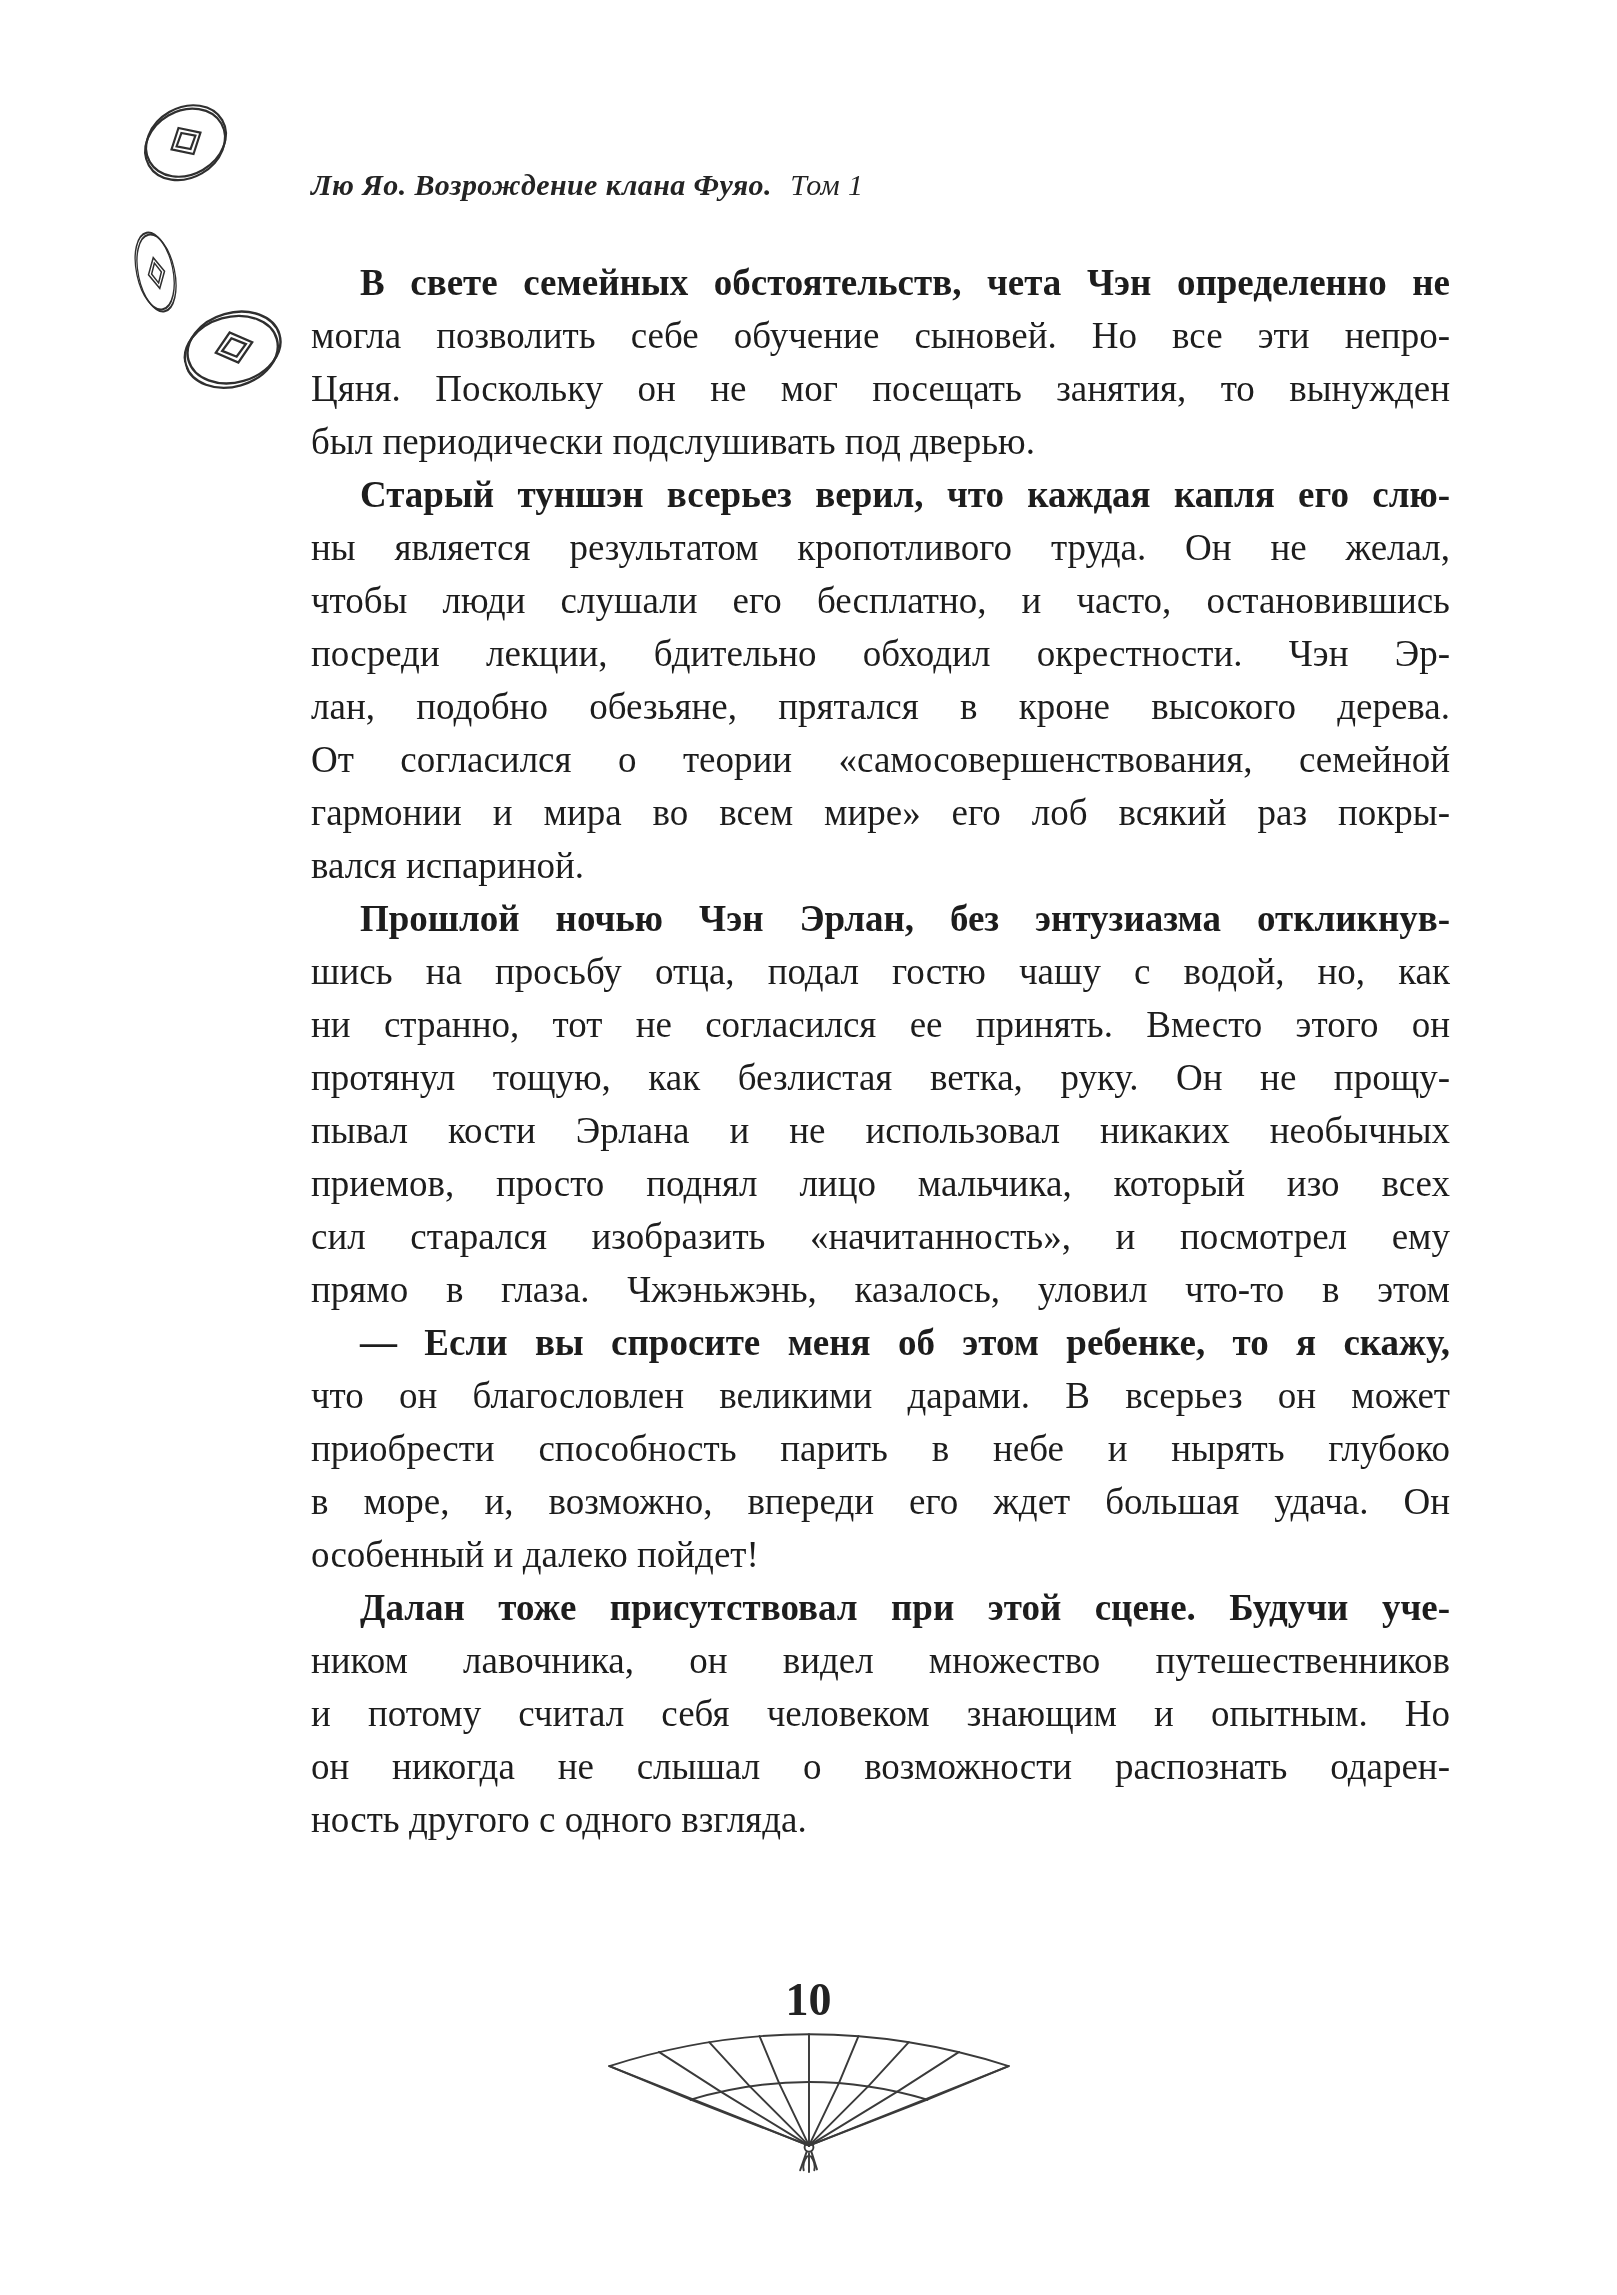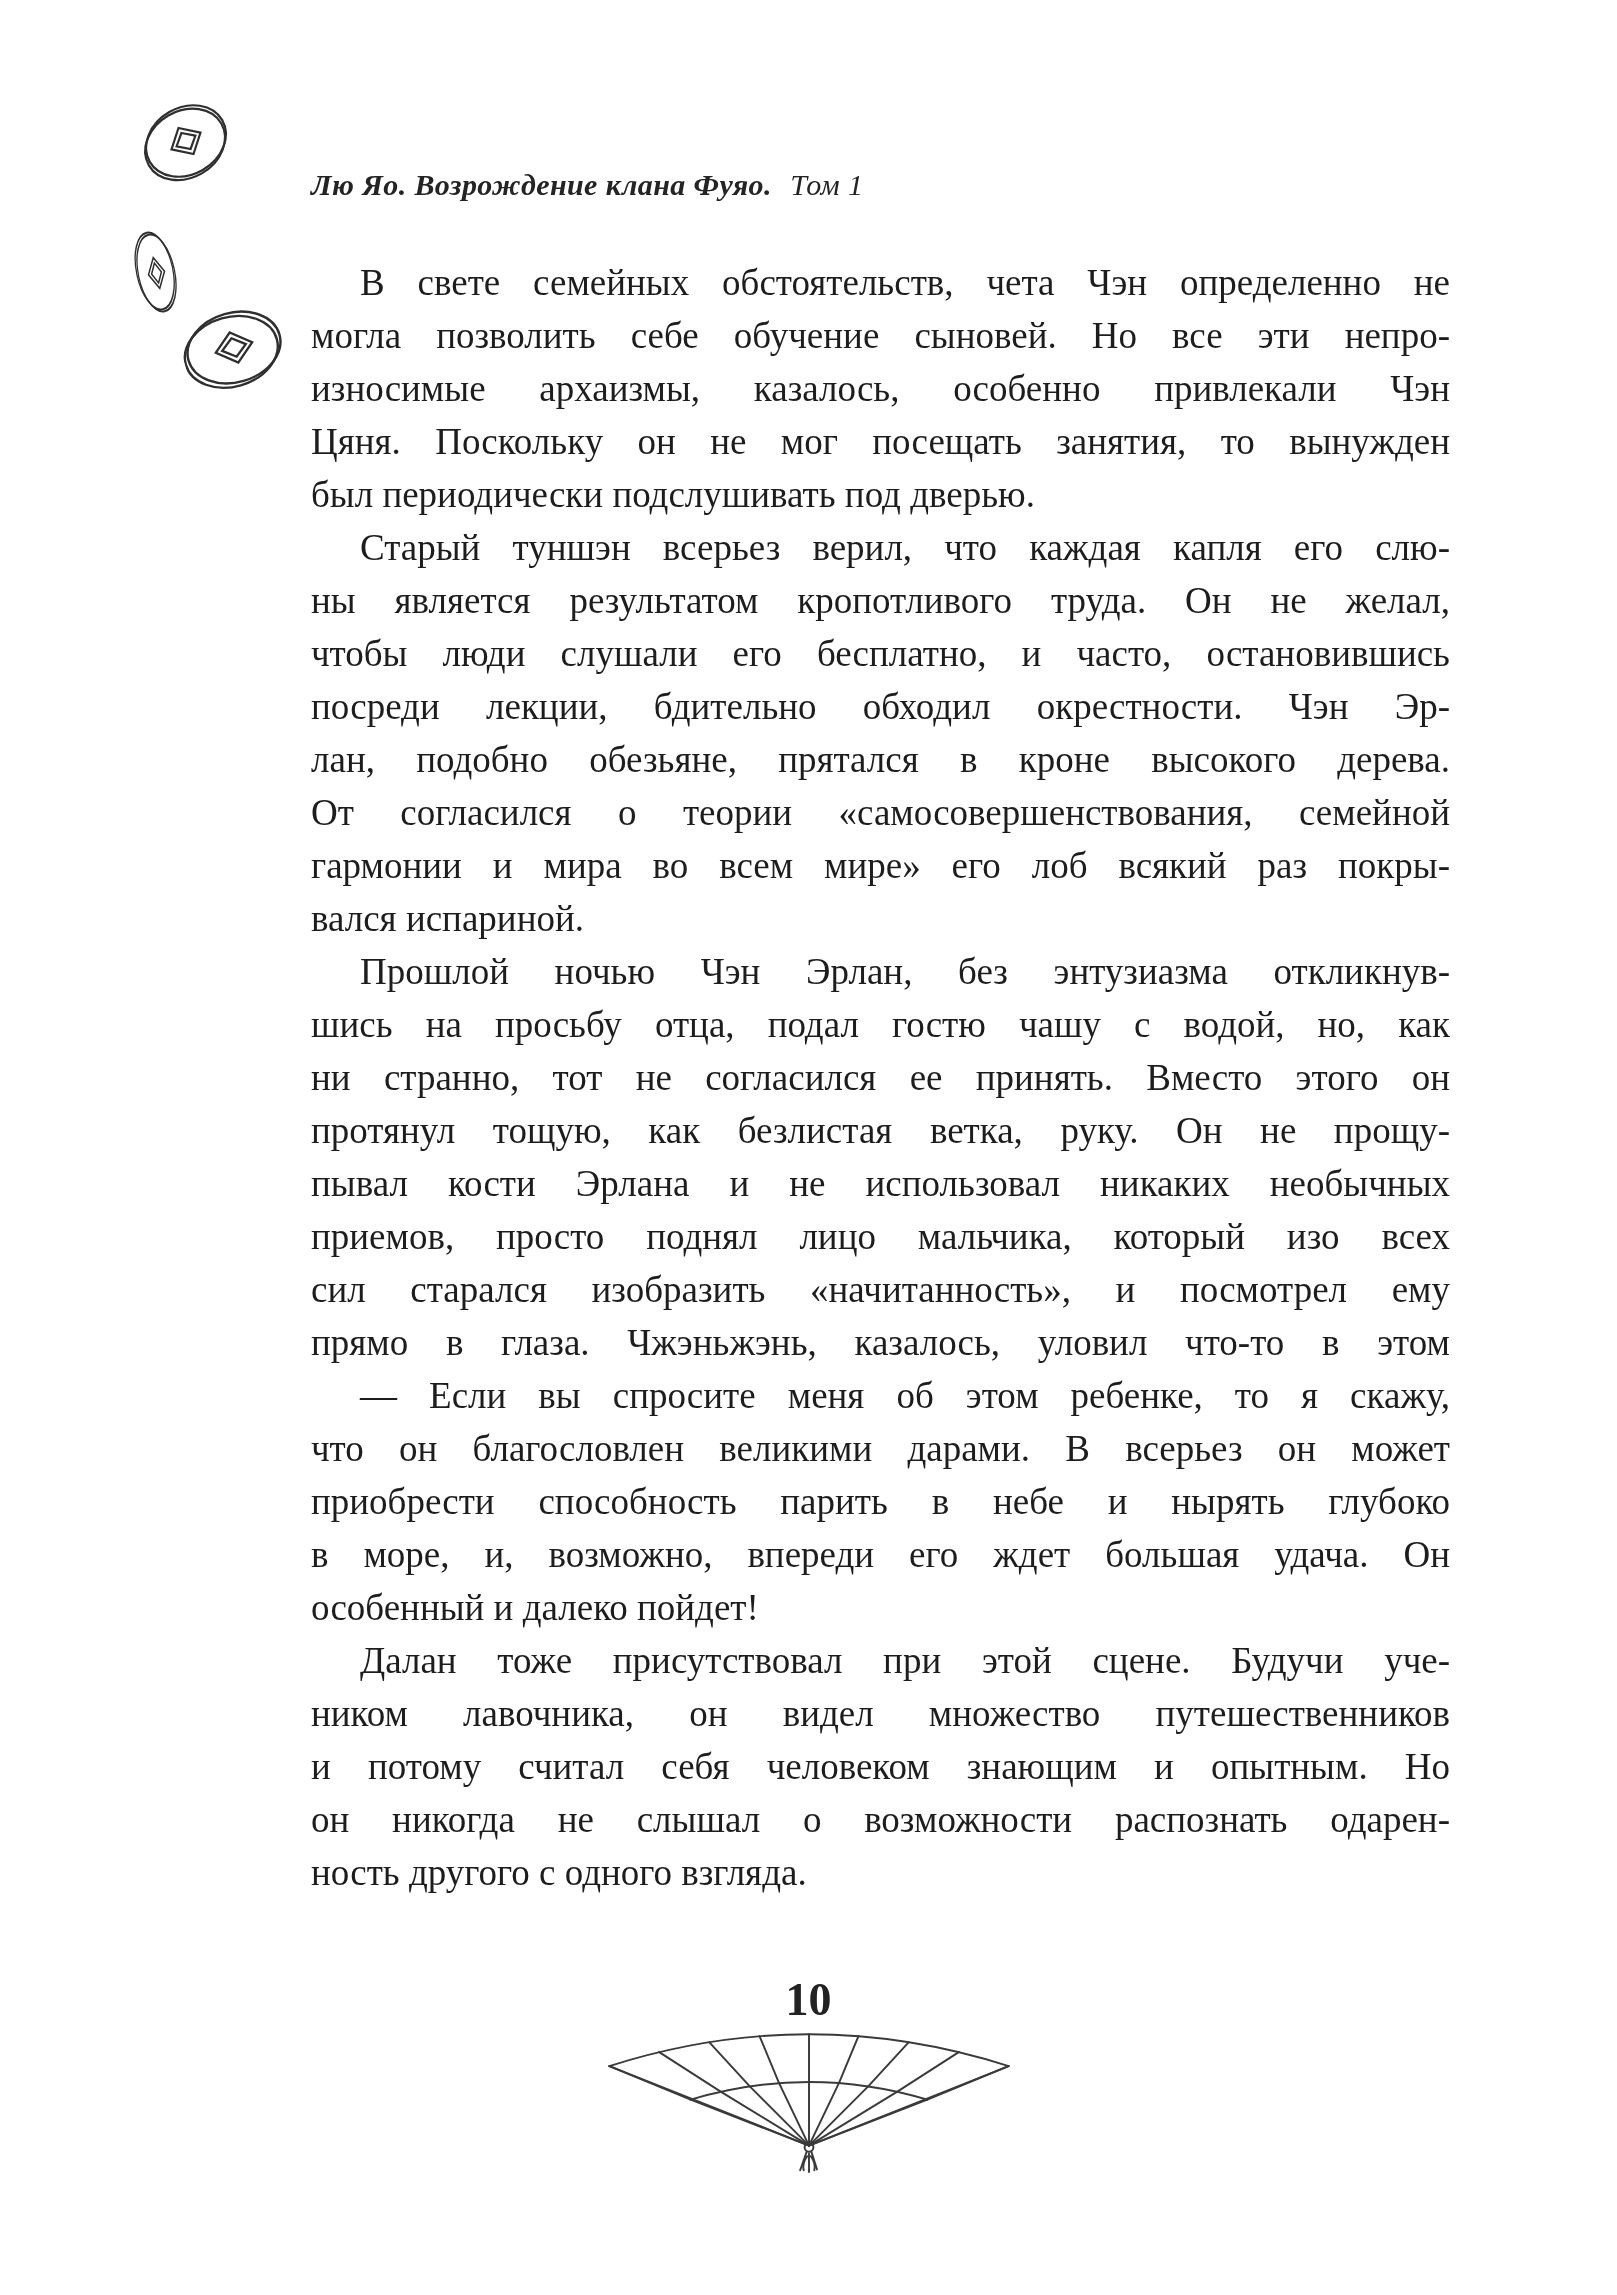--- a/index.html
+++ b/index.html
@@ -27,21 +27,21 @@
     position:absolute; left:311px; top:256px; width:1139px;
     font-size:37px; line-height:53px; color:#1d1d1d;
   }
   .para { margin:0; }
   .line {
     display:block;
     text-align:justify;
     -moz-text-align-last:justify;
     text-align-last:justify;
   }
-  .line.indent { padding-left:49px; }
+  .line.indent { padding-left:49px;font-weight:bold; }
   .line.end {
     -moz-text-align-last:left;
     text-align-last:left;
   }
 
   
   .coin { position:absolute; }
   .coin svg { display:block; width:100%; height:100%; }
   .coin-a { left:140px; top:102px; width:92px; height:78px; transform:rotate(-30deg); }
   .coin-b { left:113px; top:237px; width:87px;  height:72px; transform:rotate(78deg) scaleY(.58); }
@@ -91,21 +91,20 @@
   <div class="running-header">
     <span class="rh-title">Лю Яо. Возрождение клана Фуяо.</span>
     <span class="rh-volume">Том 1</span>
   </div>
 
   <div class="text-block">
 
     <p class="para">
       <span class="line indent">В свете семейных обстоятельств, чета Чэн определенно не</span>
       <span class="line">могла позволить себе обучение сыновей. Но все эти непро-</span>
-      <span class="line">износимые архаизмы, казалось, особенно привлекали Чэн</span>
       <span class="line">Цяня. Поскольку он не мог посещать занятия, то вынужден</span>
       <span class="line end">был периодически подслушивать под дверью.</span>
     </p>
 
     <p class="para">
       <span class="line indent">Старый туншэн всерьез верил, что каждая капля его слю-</span>
       <span class="line">ны является результатом кропотливого труда. Он не желал,</span>
       <span class="line">чтобы люди слушали его бесплатно, и часто, остановившись</span>
       <span class="line">посреди лекции, бдительно обходил окрестности. Чэн Эр-</span>
       <span class="line">лан, подобно обезьяне, прятался в кроне высокого дерева.</span>

